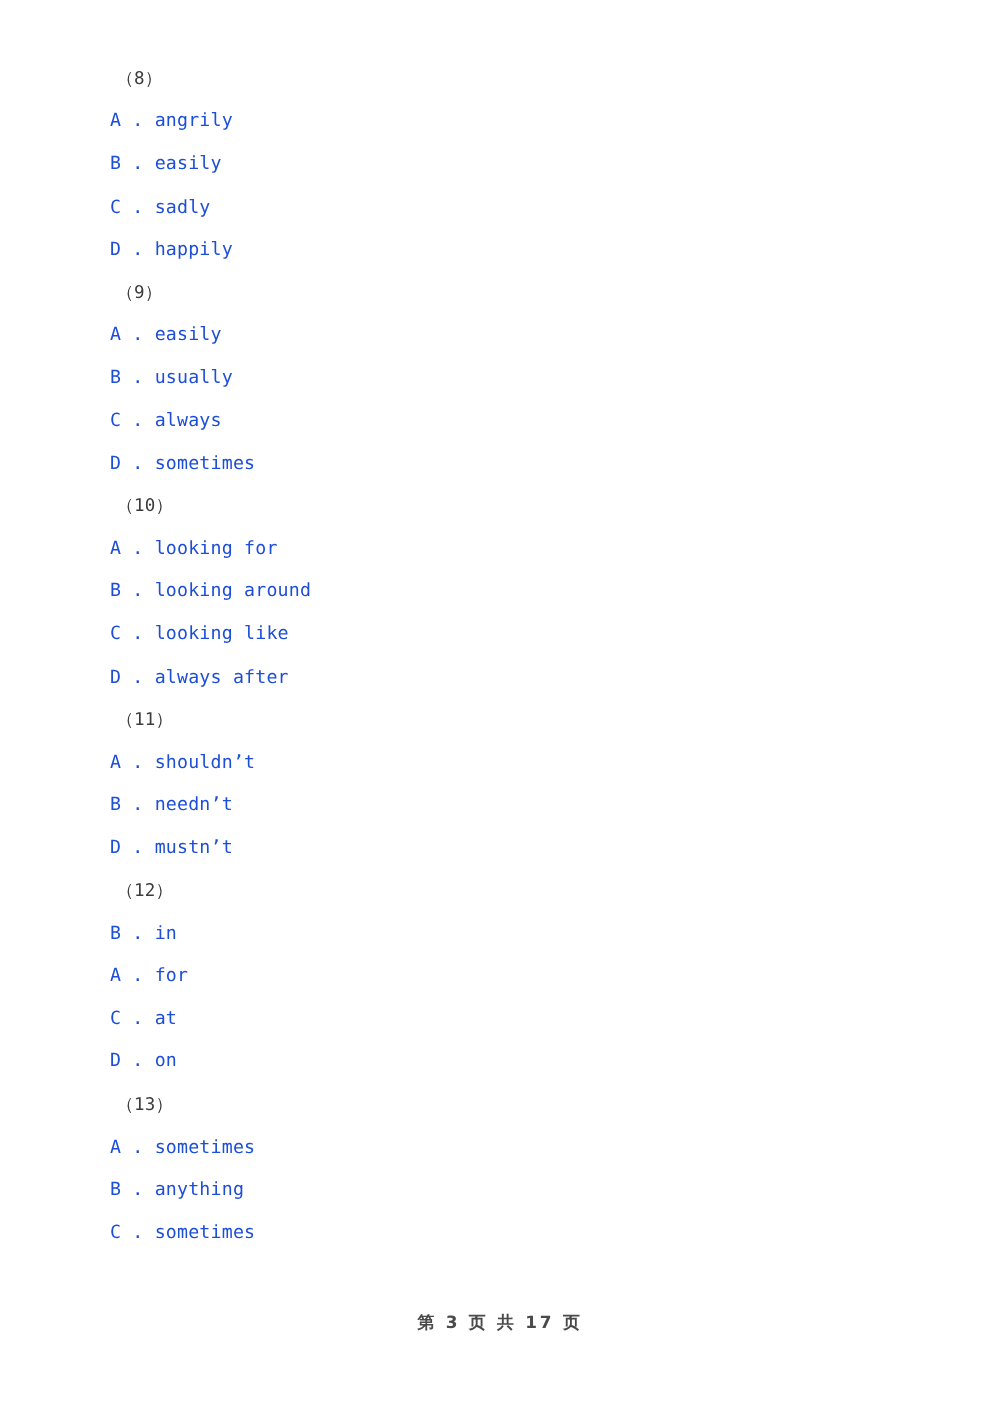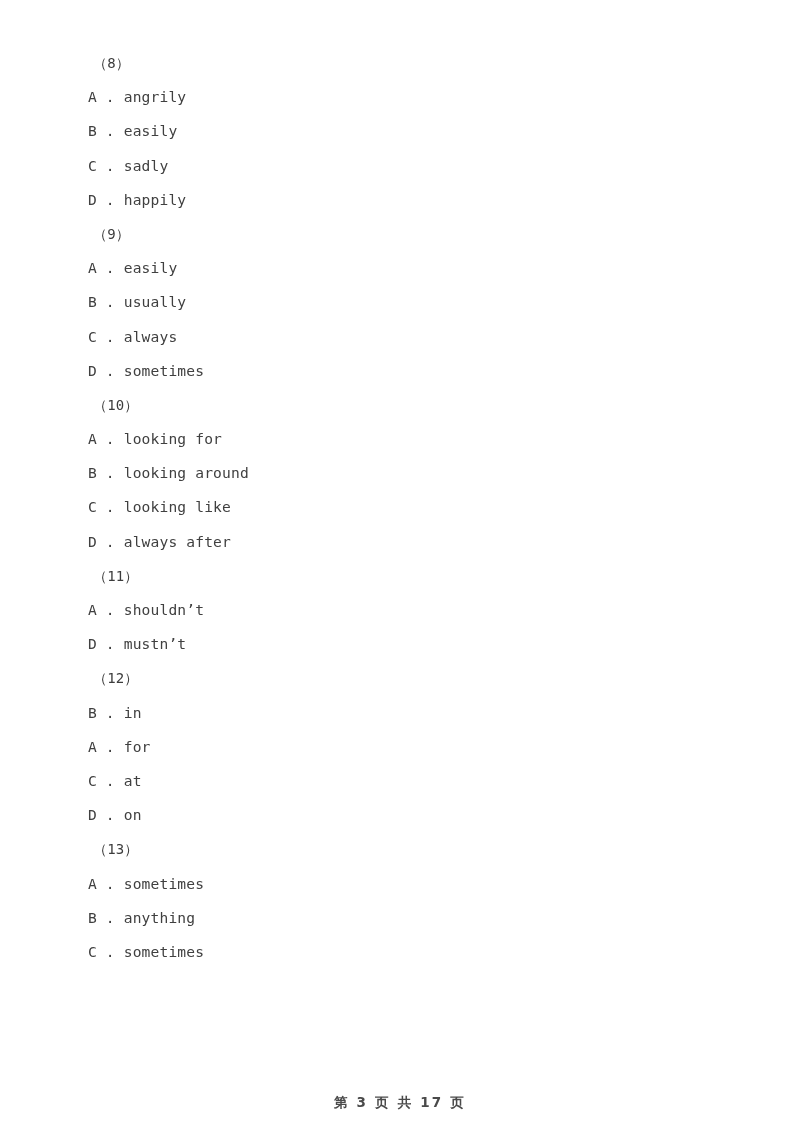--- a/index.html
+++ b/index.html
@@ -32,21 +32,21 @@
     top: 46px;
     width: 620px;
   }
 
   .line {
     height: 34.2px;
     line-height: 34.2px;
     font-size: 14.6px;
     letter-spacing: 0.15px;
     white-space: pre;
-    color: #404040;
+    color: #1d4ed8;
   }
 
   .line.q-number {
     padding-left: 5px;
     font-size: 14px;
     color: #3c3c3c;
   }
 
   .line.option {
     padding-left: 0px;
@@ -60,21 +60,21 @@
     display: inline;
   }
 
   .opt-text {
     display: inline;
   }
 
   #footer {
     position: absolute;
     left: 0;
-    top: 1092px;
+    top: 1047px;
     width: 800px;
     text-align: center;
   }
 
   #footer .footer-text {
     display: inline-block;
     font-family: "DejaVu Sans", "Liberation Sans", sans-serif;
     font-size: 13.5px;
     font-weight: 700;
     letter-spacing: 2.2px;
@@ -102,20 +102,21 @@
     <div class="line option"><span class="opt-letter">D</span><span class="opt-sep"> . </span><span class="opt-text">sometimes</span></div>
 
     <div class="line q-number">（10）</div>
     <div class="line option"><span class="opt-letter">A</span><span class="opt-sep"> . </span><span class="opt-text">looking for</span></div>
     <div class="line option"><span class="opt-letter">B</span><span class="opt-sep"> . </span><span class="opt-text">looking around</span></div>
     <div class="line option"><span class="opt-letter">C</span><span class="opt-sep"> . </span><span class="opt-text">looking like</span></div>
     <div class="line option"><span class="opt-letter">D</span><span class="opt-sep"> . </span><span class="opt-text">always after</span></div>
 
     <div class="line q-number">（11）</div>
     <div class="line option"><span class="opt-letter">A</span><span class="opt-sep"> . </span><span class="opt-text">shouldn’t</span></div>
+    <div class="line option"><span class="opt-letter">B</span><span class="opt-sep"> . </span><span class="opt-text">needn’t</span></div>
     <div class="line option"><span class="opt-letter">D</span><span class="opt-sep"> . </span><span class="opt-text">mustn’t</span></div>
 
     <div class="line q-number">（12）</div>
     <div class="line option"><span class="opt-letter">B</span><span class="opt-sep"> . </span><span class="opt-text">in</span></div>
     <div class="line option"><span class="opt-letter">A</span><span class="opt-sep"> . </span><span class="opt-text">for</span></div>
     <div class="line option"><span class="opt-letter">C</span><span class="opt-sep"> . </span><span class="opt-text">at</span></div>
     <div class="line option"><span class="opt-letter">D</span><span class="opt-sep"> . </span><span class="opt-text">on</span></div>
 
     <div class="line q-number">（13）</div>
     <div class="line option"><span class="opt-letter">A</span><span class="opt-sep"> . </span><span class="opt-text">sometimes</span></div>

